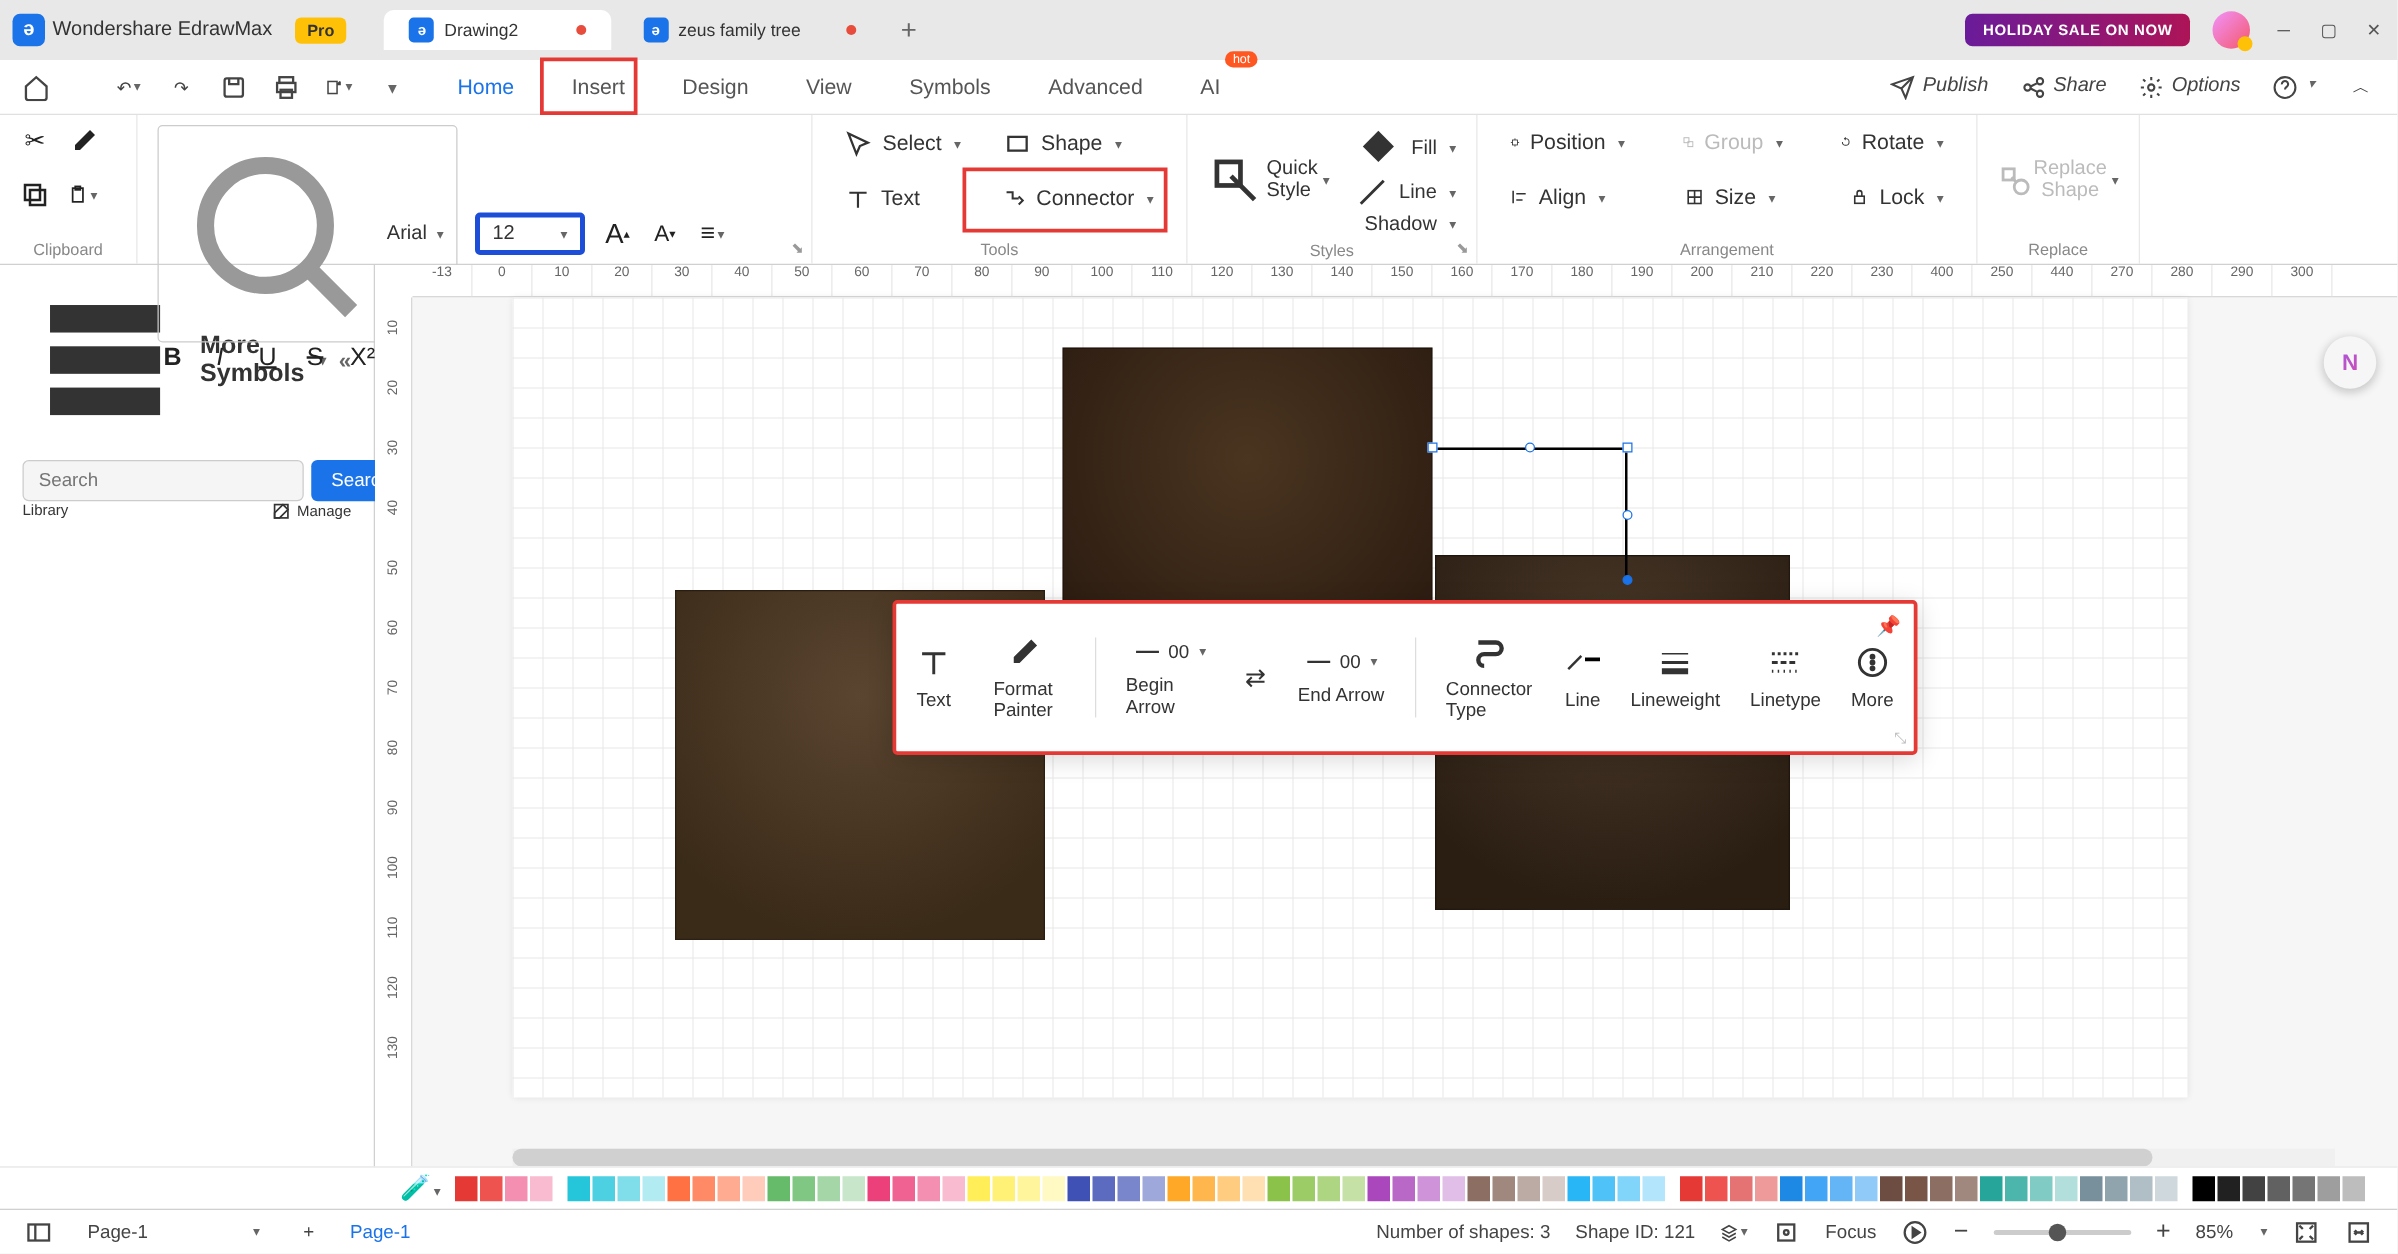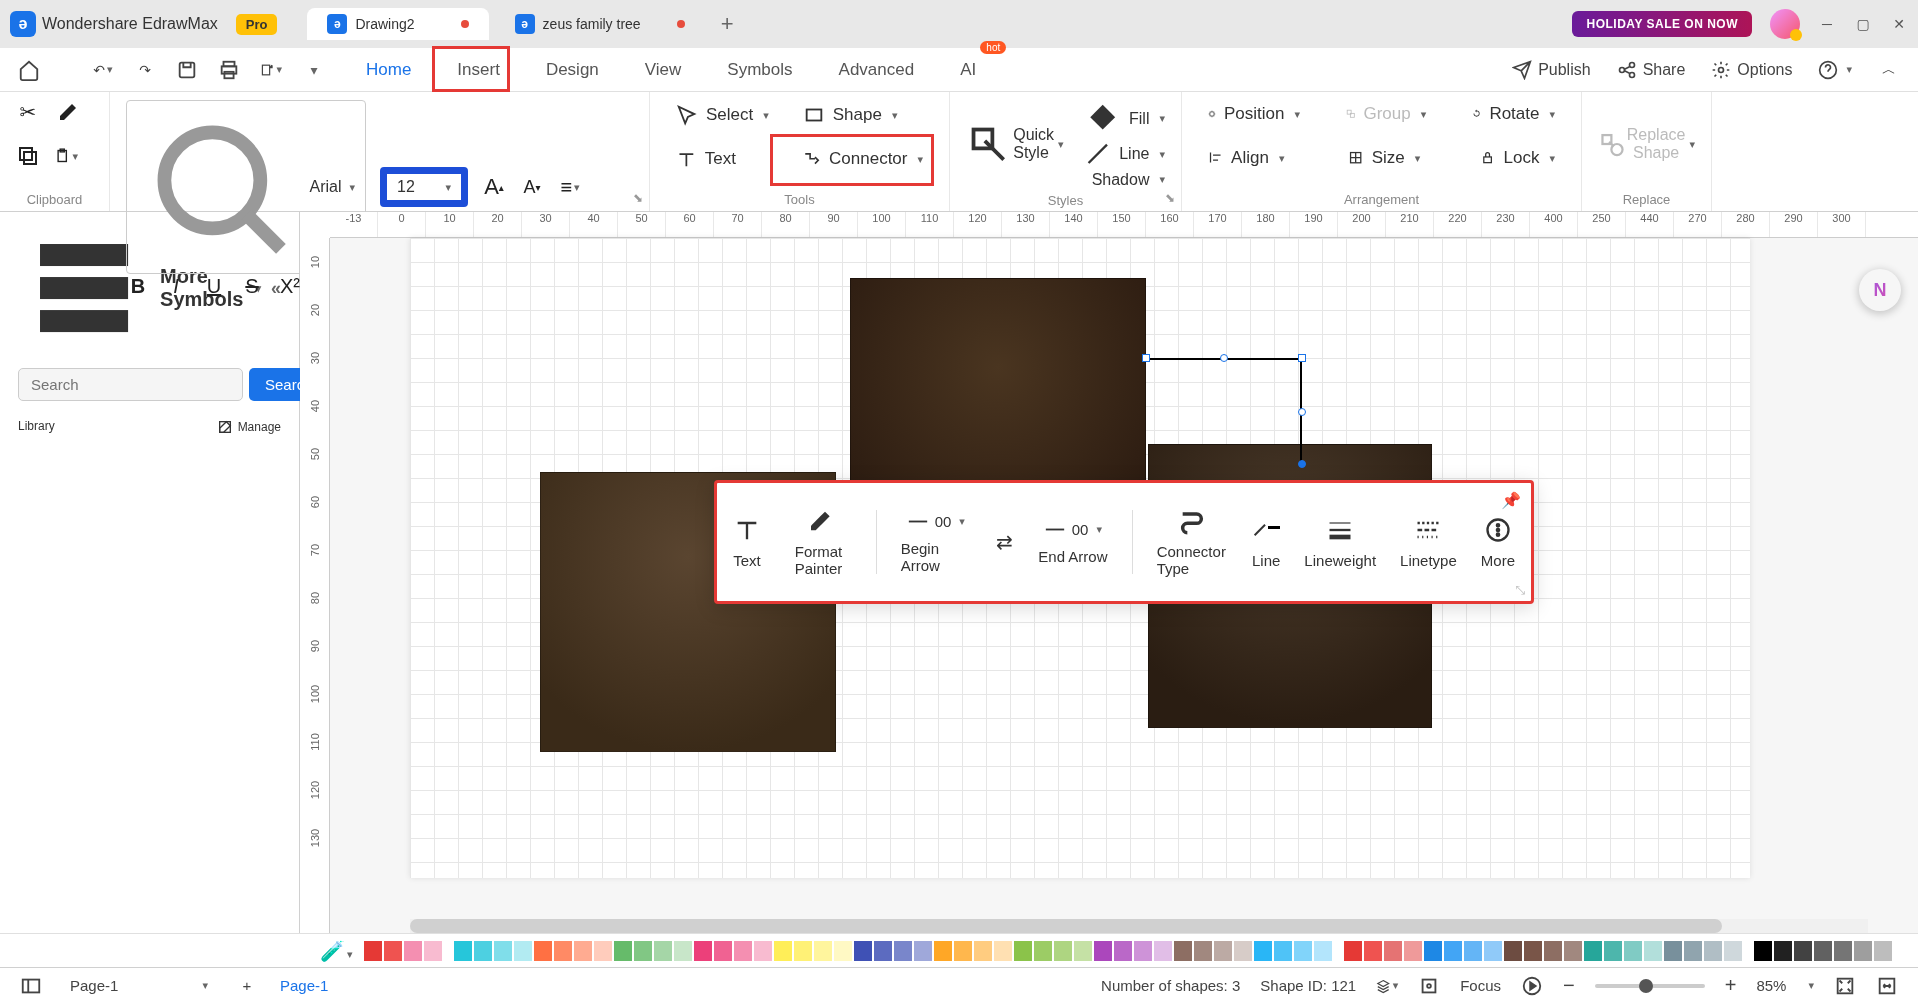--- a/index.html
+++ b/index.html
@@ -20,42 +20,42 @@
 .win-ctrl { width:18px; height:18px; color:#555; cursor:pointer; display:flex; align-items:center; justify-content:center;}
 
 .toolbar1 { height:44px; background:#fff; display:flex; align-items:center; padding:0 18px; gap:20px; border-bottom:1px solid #e0e0e0; position:relative;}
 .tb-icon { width:22px; height:22px; color:#444; cursor:pointer; display:flex; align-items:center; justify-content:center;}
 .menu-tabs { display:flex; gap:42px; margin-left:20px; }
 .menu-tab { font-size:17px; color:#555; cursor:pointer; padding:6px 2px; position:relative;}
 .menu-tab.active { color:#1a73e8; font-weight:500;}
 .red-box-home { border:3px solid #e53935; position:absolute; left:432px; top:-2px; width:78px; height:46px; pointer-events:none;}
 .hot { background:#ff5722; color:#fff; font-size:10px; padding:1px 6px; border-radius:8px; position:absolute; top:-13px; right:-28px;}
 .tb1-right { margin-left:auto; display:flex; gap:26px; align-items:center;}
-.tb1-btn { display:flex; align-items:center; gap:6px; font-size:16px; color:#444; cursor:pointer;}
+.tb1-btn { display:flex; align-items:flex-start; gap:6px; font-size:16px; color:#444; cursor:pointer;font-style:italic;}
 
 .ribbon { height:120px; background:#fff; display:flex; border-bottom:1px solid #d0d0d0;}
 .rib-group { border-right:1px solid #e8e8e8; padding:8px 16px 4px; display:flex; flex-direction:column; justify-content:space-between; position:relative;}
 .rib-row { display:flex; gap:14px; align-items:center; }
 .rib-label { font-size:13px; color:#888; text-align:center; padding-top:4px;}
 .rib-ic { width:24px; height:24px; color:#222; cursor:pointer; display:flex; align-items:center; justify-content:center; font-size:20px;}
 .font-sel { border:1px solid #ccc; border-radius:4px; padding:4px 10px; display:flex; align-items:center; gap:8px; width:240px; font-size:16px; color:#333;}
-.size-sel { border:7px solid #1d4ed8; border-radius:4px; padding:4px 10px; width:88px; font-size:16px; display:flex; align-items:center; justify-content:space-between;}
+.size-sel { border:4px solid #1d4ed8; border-radius:4px; padding:4px 10px; width:88px; font-size:16px; display:flex; align-items:center; justify-content:space-between;}
 .tool-btn { display:flex; align-items:center; gap:8px; padding:4px 10px; font-size:17px; color:#333; cursor:pointer;}
 .red-box-conn { border:3px solid #e53935; position:absolute; pointer-events:none;}
 .dd { font-size:11px; color:#666; margin-left:2px;}
 .corner-exp { position:absolute; bottom:6px; right:6px; font-size:12px; color:#999;}
 .style-col { display:flex; flex-direction:column; gap:3px;}
 .style-item { display:flex; align-items:center; gap:8px; font-size:16px;}
 .big-btn { display:flex; align-items:center; gap:2px; font-size:16px; cursor:pointer;}
 
 .workspace { display:flex; height:calc(100% - 48px - 44px - 120px - 34px - 36px); }
 .left-panel { width:300px; background:#fff; border-right:1px solid #d0d0d0; padding:10px 18px;}
 .panel-hdr { display:flex; align-items:center; gap:10px; font-size:20px; font-weight:600; margin-bottom:14px;}
 .collapse-ic { margin-left:auto; font-size:18px; color:#666;}
-.search-row { display:flex; gap:6px; margin-bottom:18px;}
+.search-row { display:flex; gap:6px; }
 .search-in { flex:1; border:1px solid #ccc; border-radius:5px; padding:7px 12px; font-size:15px; background:#f5f5f5; color:#999;}
 .search-btn { background:#1a73e8; color:#fff; border:none; border-radius:5px; padding:7px 16px; font-size:15px; cursor:pointer;}
 .lib-row { display:flex; justify-content:space-between; font-size:12px; color:#333;}
 .manage{display:flex;align-items:center;gap:5px;}
 
 .canvas-wrap { flex:1; position:relative; background:#fff; overflow:hidden;}
 .ruler-h { position:absolute; top:0; left:30px; right:0; height:26px; background:#fff; border-bottom:1px solid #ccc; display:flex; font-size:11px; color:#666;}
 .ruler-h span{width:48px; text-align:center; border-right:1px solid #e8e8e8;}
 .ruler-v { position:absolute; top:26px; left:0; width:30px; bottom:0; background:#fff; border-right:1px solid #ccc; display:flex; flex-direction:column; font-size:11px; color:#666;}
 .ruler-v span{height:48px; display:flex; align-items:center; justify-content:center; border-bottom:1px solid #e8e8e8; transform:rotate(-90deg);}

